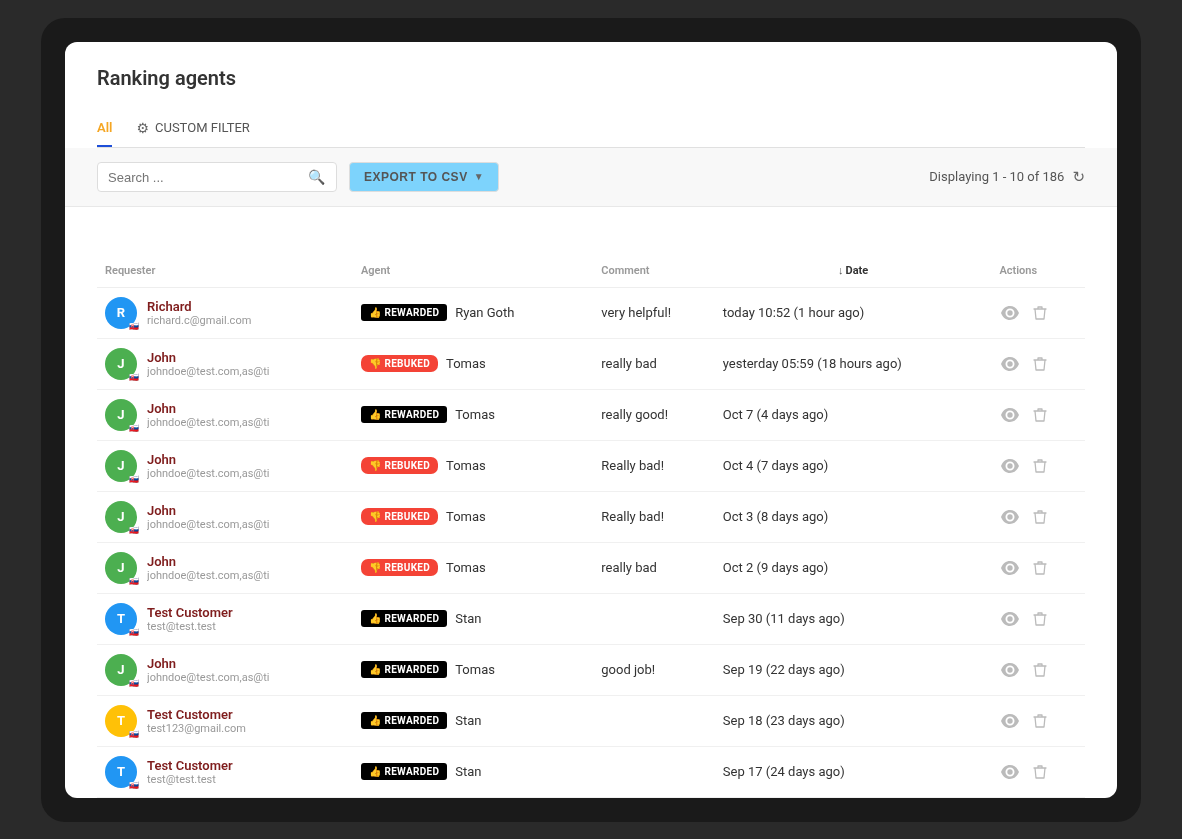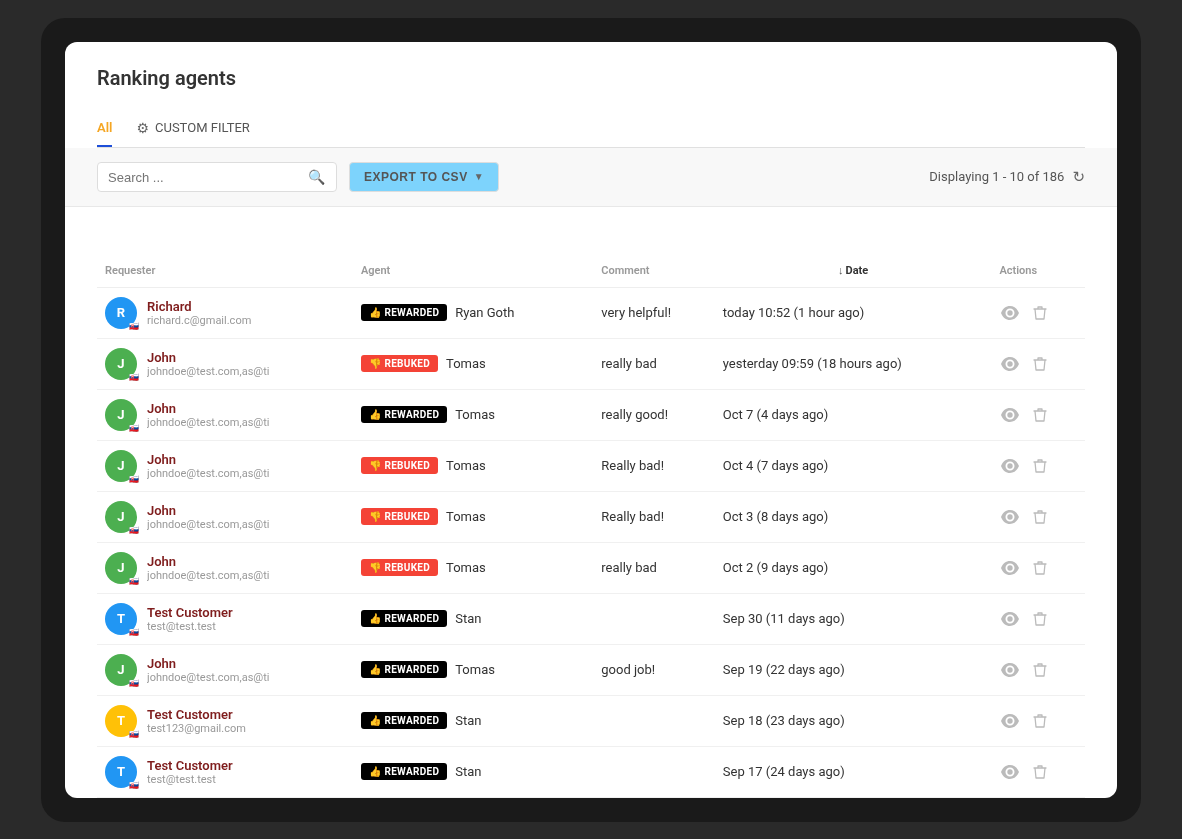--- a/index.html
+++ b/index.html
@@ -220,20 +220,21 @@
       font-weight: 700;
       letter-spacing: 0.3px;
     }
     .badge-rewarded {
       background: #000000;
       color: #fff;
     }
     .badge-rebuked {
       background: #f44336;
       color: #fff;
+      border-radius: 7px;
     }
     .agent-name {
       font-size: 13px;
       color: #333;
     }
     .date-cell {
       font-size: 13px;
       color: #333;
       white-space: nowrap;
     }
@@ -357,21 +358,21 @@
       </td>
       <td>
         <div class="agent-cell">
           <span class="badge badge-rebuked">
             👎 REBUKED
           </span>
           <span class="agent-name">Tomas</span>
         </div>
       </td>
       <td>really bad</td>
-      <td class="date-cell">yesterday 09:59 (18 hours ago)</td>
+      <td class="date-cell">yesterday 05:59 (18 hours ago)</td>
       <td>
         <div class="action-cell">
           <button class="action-btn" title="View">
             <svg width="18" height="14" viewBox="0 0 18 14" fill="none" xmlns="http://www.w3.org/2000/svg">
               <path d="M9 0C5 0 1.73 2.61 0 7c1.73 4.39 5 7 9 7s7.27-2.61 9-7c-1.73-4.39-5-7-9-7zm0 11.5A4.5 4.5 0 1 1 9 2.5a4.5 4.5 0 0 1 0 9zm0-7.2A2.7 2.7 0 1 0 9 9.7 2.7 2.7 0 0 0 9 4.3z" fill="#bbb"></path>
             </svg>
           </button>
           <button class="action-btn" title="Delete">
             <svg width="14" height="16" viewBox="0 0 14 16" fill="none" xmlns="http://www.w3.org/2000/svg">
               <path d="M1 4h12M5 4V2h4v2M2 4l1 10h8l1-10" stroke="#bbb" stroke-width="1.3" stroke-linecap="round" stroke-linejoin="round" fill="none"></path>

